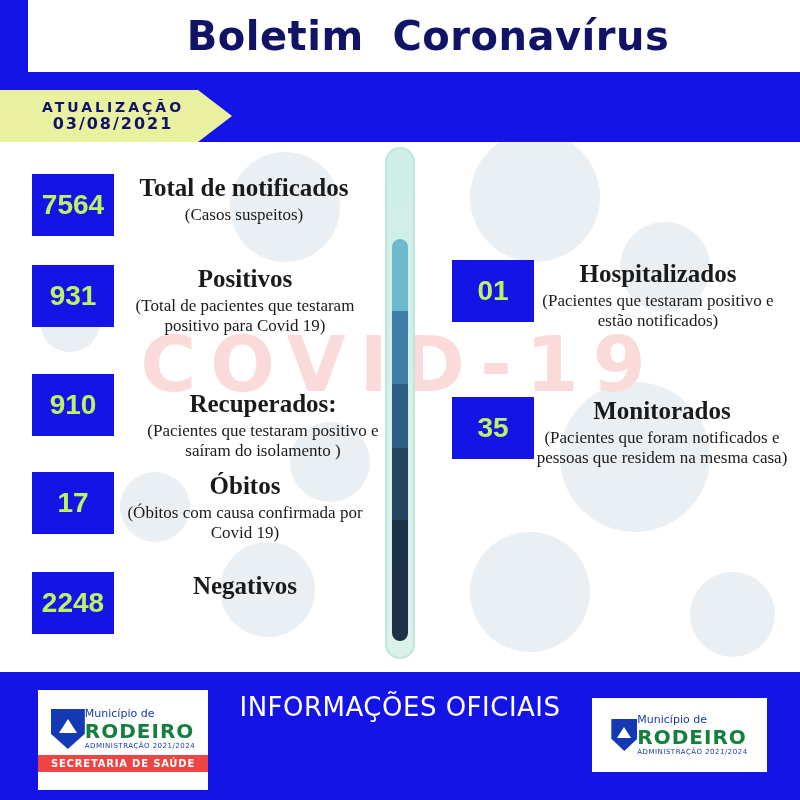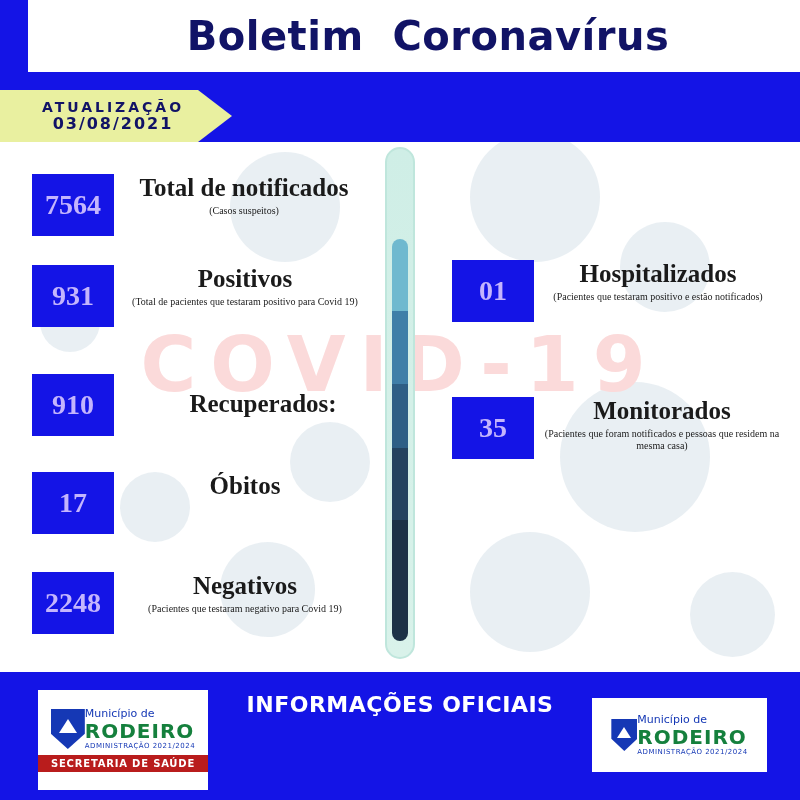--- a/index.html
+++ b/index.html
@@ -146,22 +146,22 @@
   }
 
   
   .stat {
     position: absolute;
     display: flex;
     align-items: flex-start;
   }
   .stat-box {
     background: #1414e6;
-    color: #c4b5fd;
-    font-family: Liberation Serif, serif;
+    color: #bef264;
+    font-family: Liberation Sans, sans-serif;
     font-weight: bold;
     display: flex;
     align-items: center;
     justify-content: center;
     flex: none;
   }
   .stat-box.wide {
     width: 82px;
     height: 62px;
     font-size: 28px;
@@ -172,21 +172,21 @@
   }
   .stat-title {
     font-family: "Liberation Serif", serif;
     font-weight: bold;
     font-size: 25px;
     color: #1a1a1a;
     line-height: 1.1;
   }
   .stat-sub {
     font-family: "Liberation Serif", serif;
-    font-size: 10px;
+    font-size: 17px;
     color: #1a1a1a;
     line-height: 1.22;
     margin-top: 3px;
   }
 
   
   .footer {
     position: absolute;
     left: 0;
     top: 678px;
@@ -196,22 +196,22 @@
   }
   .footer-center {
     position: absolute;
     left: 200px;
     top: 14px;
     width: 400px;
     text-align: center;
   }
   .footer-line1 {
     font-family: "DejaVu Sans", sans-serif;
-    font-weight: bold;
-    font-size: 22px;
+    font-weight: normal;
+    font-size: 26px;
     color: #ffffff;
     letter-spacing: 0.5px;
   }
   .footer-line2 {
     font-family: "DejaVu Sans", sans-serif;
     font-weight: bold;
     font-size: 26px;
     color: #ffffff;
     margin-top: 10px;
   }
@@ -273,21 +273,21 @@
   .logo-sub {
     font-family: "DejaVu Sans", sans-serif;
     font-size: 7px;
     color: #1538b5;
     letter-spacing: 0.5px;
     text-align: center;
   }
   .logo-bar {
     margin-top: 5px;
     width: 100%;
-    background: #b91c1c;
+    background: #ef4444;
     color: #ffffff;
     font-family: "DejaVu Sans", sans-serif;
     font-weight: bold;
     font-size: 10px;
     letter-spacing: 0.8px;
     text-align: center;
     padding: 3px 0;
   }
 </style>
 </head>
@@ -336,35 +336,36 @@
       <div class="stat-text" style="width:262px;">
         <div class="stat-title">Positivos</div>
         <div class="stat-sub">(Total de pacientes que testaram positivo para Covid 19)</div>
       </div>
     </div>
 
     <div class="stat" style="left:32px; top:232px; width:350px;gap:30px;">
       <div class="stat-box wide">910</div>
       <div class="stat-text" style="width:262px;margin-top:16px;">
         <div class="stat-title">Recuperados:</div>
+        <div class="stat-sub">(Pacientes que testaram positivo e saíram do isolamento )</div>
       </div>
     </div>
 
     <div class="stat" style="left:32px; top:330px; width:350px;">
       <div class="stat-box wide">17</div>
       <div class="stat-text" style="width:262px;">
         <div class="stat-title">Óbitos</div>
+        <div class="stat-sub">(Óbitos com causa confirmada por Covid 19)</div>
       </div>
     </div>
 
     <div class="stat" style="left:32px; top:430px; width:350px;">
       <div class="stat-box wide">2248</div>
       <div class="stat-text" style="width:262px;">
         <div class="stat-title">Negativos</div>
-        <div class="stat-sub">(Pacientes que testaram negativo para Covid 19)</div>
       </div>
     </div>
 
     <div class="stat" style="left:452px; top:118px; width:330px;">
       <div class="stat-box wide">01</div>
       <div class="stat-text" style="width:248px;">
         <div class="stat-title">Hospitalizados</div>
         <div class="stat-sub">(Pacientes que testaram positivo e estão notificados)</div>
       </div>
     </div>

